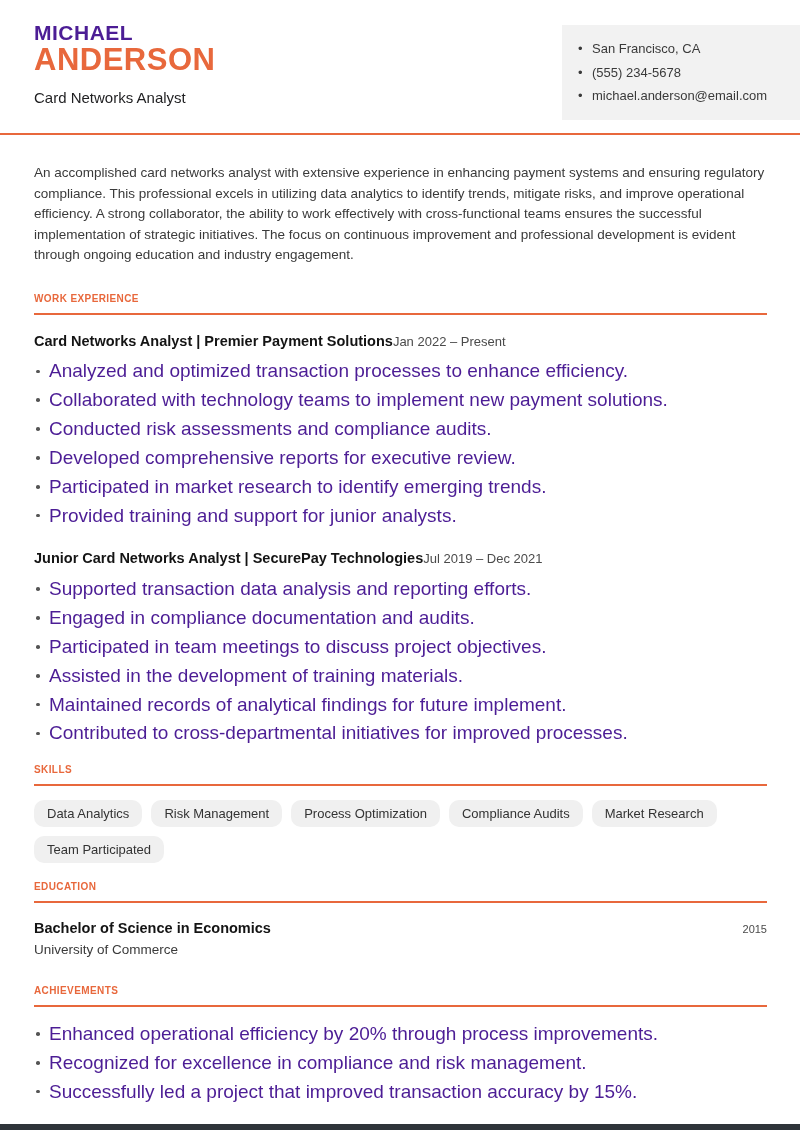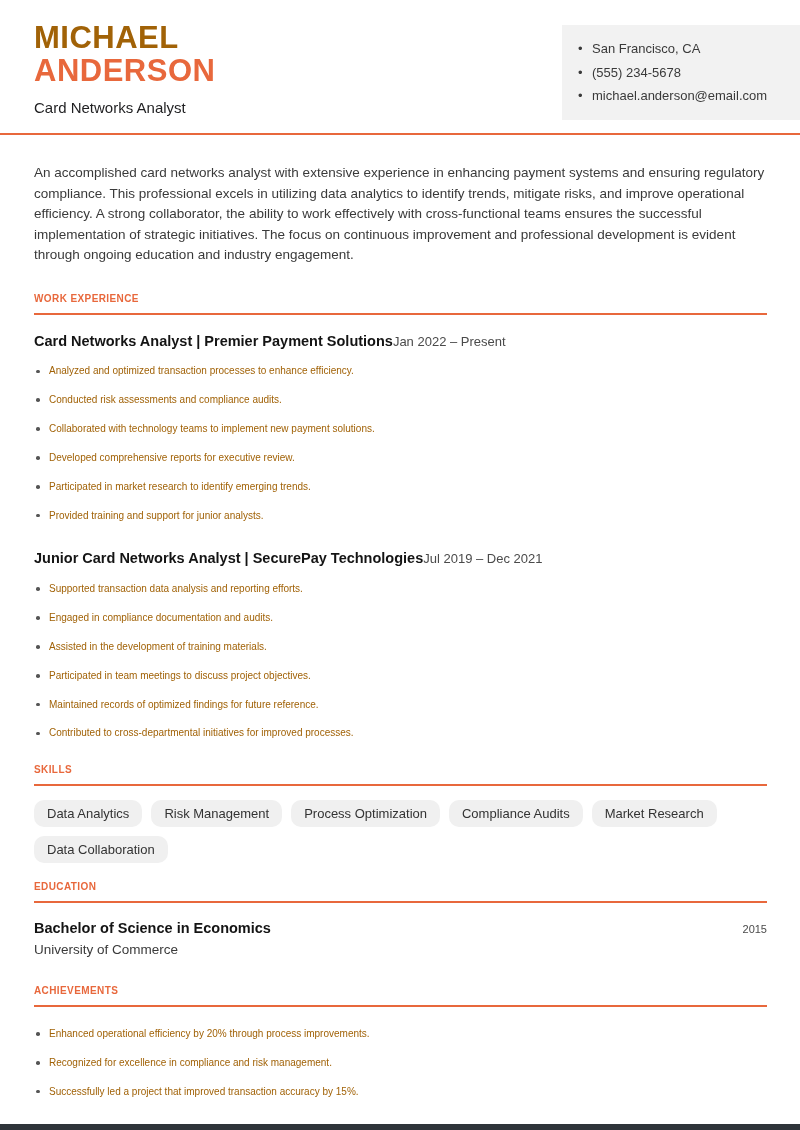--- a/index.html
+++ b/index.html
@@ -2,21 +2,21 @@
 <html><head>
 <meta charset="utf-8">
 <style>
   * { margin:0; padding:0; box-sizing:border-box; }
   html,body { width:800px; height:1130px; background:#ffffff; overflow:hidden;
     font-family:"Liberation Sans", sans-serif; position:relative; }
 
   
   .header { position:relative; height:135px; border-bottom:2px solid #E8683C; }
   .name-block { position:absolute; left:34px; top:22px; }
-  .first-name { font-size:31px; font-weight:800; letter-spacing:.5px; color:#a16207; line-height:1.05; }
+  .first-name { font-size:21px; font-weight:800; letter-spacing:.5px; color:#4c1d95; line-height:1.05; }
   .last-name  { font-size:31px; font-weight:800; letter-spacing:.5px; color:#E8683C; line-height:1.05; }
   .header-role { margin-top:12px; font-size:15px; color:#1f1f21; }
 
   .contact-box { position:absolute; right:0; top:25px; width:238px;
     background:#f2f2f2; padding:12px 8px 12px 16px; }
   .contact-row { display:flex; align-items:flex-start; font-size:13px; color:#3a3a3a; line-height:23.5px; }
   .contact-dot { width:14px; color:#3a3a3a; font-size:13px; flex:0 0 14px; }
 
   
   .content { padding:0 33px 0 34px; }
@@ -26,21 +26,21 @@
   .section-heading { color:#E8683C; font-size:10px; font-weight:700; letter-spacing:.4px; }
   .section-rule { height:2px; background:#E8683C; margin-top:9px; border:none; }
 
   .job { margin-top:18px; }
   .job + .job { margin-top:24px; }
   .job-head { display:flex; justify-content:flex-start; align-items:baseline; }
   .job-title { font-size:14.5px; font-weight:700; color:#141414; }
   .job-dates { font-size:13px; color:#4a4a4a; white-space:nowrap; }
 
   ul.bullets { list-style:none; margin-top:12px; }
-  ul.bullets li { position:relative; padding-left:15px; font-size:10px; color:#a16207;
+  ul.bullets li { position:relative; padding-left:15px; font-size:19px; color:#4c1d95;
     line-height:14px; margin-bottom:7.5px; padding-top:0; padding-bottom:0; height:21.4px; display:flex; align-items:center; }
   ul.bullets li::before { content:""; position:absolute; left:2px; top:9px;
     width:3.5px; height:3.5px; border-radius:50%; background:#555; }
 
   .tag-row { display:flex; flex-wrap:wrap; gap:9px; margin-top:14px; }
   .tag { background:#f0f0f0; color:#333; font-size:13px; line-height:1;
     padding:7px 13px; border-radius:10px; }
 
   .edu-row { display:flex; justify-content:space-between; align-items:baseline; margin-top:17px; }
   .edu-degree { font-size:14.5px; font-weight:700; color:#141414; }
@@ -82,54 +82,54 @@
     <div class="section-heading">WORK EXPERIENCE</div>
     <div class="section-rule"></div>
 
     <div class="job">
       <div class="job-head">
         <span class="job-title">Card Networks Analyst | Premier Payment Solutions</span>
         <span class="job-dates">Jan 2022 – Present</span>
       </div>
       <ul class="bullets">
         <li>Analyzed and optimized transaction processes to enhance efficiency.</li>
+        <li>Collaborated with technology teams to implement new payment solutions.</li>
         <li>Conducted risk assessments and compliance audits.</li>
-        <li>Collaborated with technology teams to implement new payment solutions.</li>
         <li>Developed comprehensive reports for executive review.</li>
         <li>Participated in market research to identify emerging trends.</li>
         <li>Provided training and support for junior analysts.</li>
       </ul>
     </div>
 
     <div class="job">
       <div class="job-head">
         <span class="job-title">Junior Card Networks Analyst | SecurePay Technologies</span>
         <span class="job-dates">Jul 2019 – Dec 2021</span>
       </div>
       <ul class="bullets">
         <li>Supported transaction data analysis and reporting efforts.</li>
         <li>Engaged in compliance documentation and audits.</li>
+        <li>Participated in team meetings to discuss project objectives.</li>
         <li>Assisted in the development of training materials.</li>
-        <li>Participated in team meetings to discuss project objectives.</li>
-        <li>Maintained records of optimized findings for future reference.</li>
+        <li>Maintained records of analytical findings for future implement.</li>
         <li>Contributed to cross-departmental initiatives for improved processes.</li>
       </ul>
     </div>
   </div>
 
   <div class="section" style="margin-top:20px;">
     <div class="section-heading">SKILLS</div>
     <div class="section-rule"></div>
     <div class="tag-row">
       <span class="tag">Data Analytics</span>
       <span class="tag">Risk Management</span>
       <span class="tag">Process Optimization</span>
       <span class="tag">Compliance Audits</span>
       <span class="tag">Market Research</span>
-      <span class="tag">Data Collaboration</span>
+      <span class="tag">Team Participated</span>
     </div>
   </div>
 
   <div class="section" style="margin-top:18px;">
     <div class="section-heading">EDUCATION</div>
     <div class="section-rule"></div>
     <div class="edu-row">
       <span class="edu-degree">Bachelor of Science in Economics</span>
       <span class="edu-year">2015</span>
     </div>

